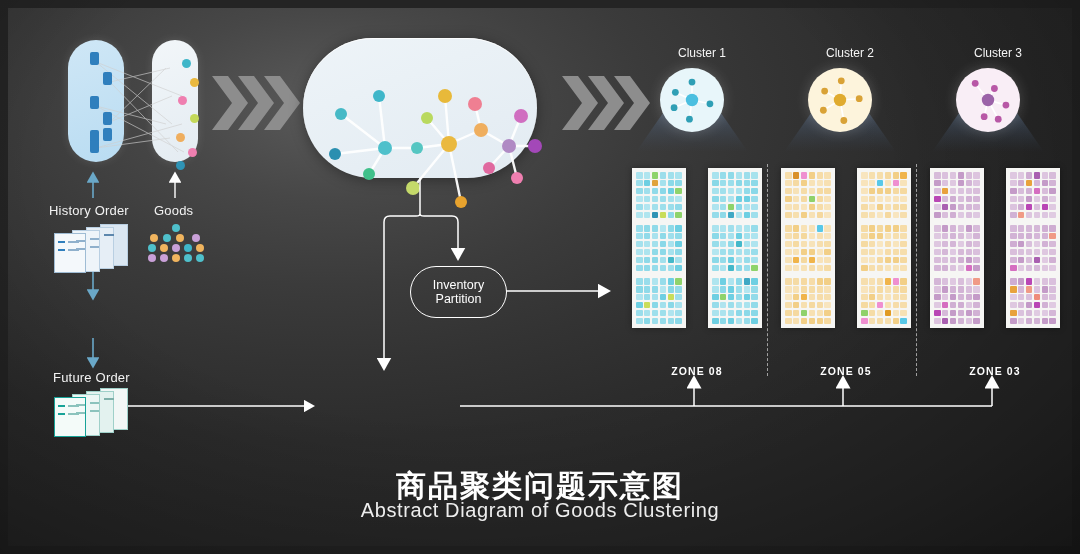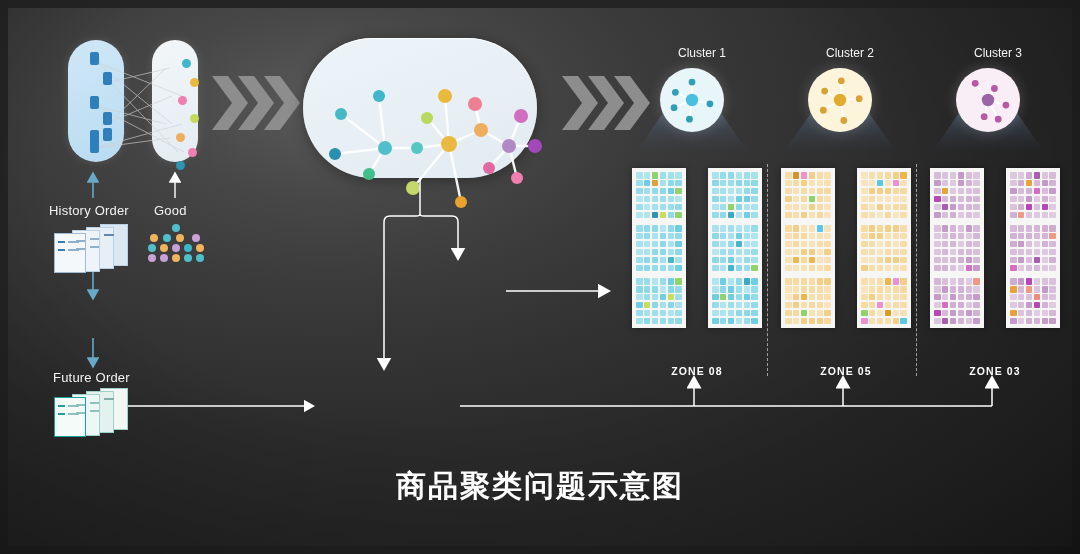--- a/index.html
+++ b/index.html
@@ -125,21 +125,21 @@
       </marker>
     </defs>
     <line x1="93" y1="198" x2="93" y2="178" stroke="#6aa8c8" stroke-width="1.6" marker-end="url(#arB)"></line>
     <line x1="175" y1="198" x2="175" y2="178" stroke="#e9e9e9" stroke-width="1.6" marker-end="url(#arW)"></line>
     <line x1="93" y1="262" x2="93" y2="294" stroke="#6aa8c8" stroke-width="1.6" marker-end="url(#arB)"></line>
     <line x1="93" y1="338" x2="93" y2="362" stroke="#6aa8c8" stroke-width="1.6" marker-end="url(#arB)"></line>
     <line x1="128" y1="406" x2="308" y2="406" stroke="#ffffff" stroke-width="1.4" marker-end="url(#arW2)"></line>
   </svg>
 
   <span class="lbl big" style="left:49px;top:203px;">History Order</span>
-  <span class="lbl big" style="left:154px;top:203px;">Good</span>
+  <span class="lbl big" style="left:154px;top:203px;">Goods</span>
   <span class="lbl big" style="left:53px;top:370px;">Future Order</span>
 
   <div style="position:absolute;left:52px;top:224px;width:84px;height:46px;">
     <div style="position:absolute;left:48px;top:0;width:26px;height:40px;background:#dbe7f2;border:1px solid #b9cfe2;"></div>
     <div style="position:absolute;left:34px;top:3px;width:26px;height:40px;background:#e6eef6;border:1px solid #b9cfe2;"></div>
     <div style="position:absolute;left:20px;top:6px;width:26px;height:40px;background:#eef4f9;border:1px solid #b9cfe2;"></div>
     <div style="position:absolute;left:2px;top:9px;width:30px;height:38px;background:#f4f8fb;border:1px solid #9fbcd4;"></div>
     <div style="position:absolute;left:6px;top:17px;width:7px;height:2px;background:#2f7fbd;"></div>
     <div style="position:absolute;left:16px;top:17px;width:11px;height:2px;background:#8fb0cc;"></div>
     <div style="position:absolute;left:6px;top:25px;width:7px;height:2px;background:#2f7fbd;"></div>
@@ -263,20 +263,24 @@
     <path d="M420,214 Q420,216 416,216 L390,216 Q384,216 384,222 L384,362" stroke="#ffffff" stroke-width="1.5" fill="none" marker-end="url(#arW3)"></path>
 
     <line x1="506" y1="291" x2="602" y2="291" stroke="#ffffff" stroke-width="1.5" marker-end="url(#arW3)"></line>
 
     <path d="M460,406 L992,406" stroke="#ffffff" stroke-width="1.5" fill="none"></path>
     <line x1="694" y1="406" x2="694" y2="384" stroke="#ffffff" stroke-width="1.5" marker-end="url(#arW3)"></line>
     <line x1="843" y1="406" x2="843" y2="384" stroke="#ffffff" stroke-width="1.5" marker-end="url(#arW3)"></line>
     <line x1="992" y1="406" x2="992" y2="384" stroke="#ffffff" stroke-width="1.5" marker-end="url(#arW3)"></line>
   </svg>
 
+  <div class="pill pill-white" style="left:410px;top:266px;width:95px;height:50px;flex-direction:column;">
+    <span>Inventory</span>
+    <span>Partition</span>
+  </div>
 
 
   <div id="clusters">
       <span class="cluster-lbl" style="left: 670px; top: 46px; width: 64px; text-align: center;">Cluster 1</span>
       <div style="position: absolute; left: 660px; top: 68px; width: 64px; height: 64px; border-radius: 50%; background: rgb(232, 246, 250); box-shadow: rgba(255, 255, 255, 0.18) 0px 0px 14px;">
         <svg width="64" height="64" style="display: block;">
           <line x1="32" y1="32" x2="32" y2="14.08" stroke="#ffffff" stroke-width="1.6"></line>
           <line x1="32" y1="32" x2="15.36" y2="24.32" stroke="#ffffff" stroke-width="1.6"></line>
           <line x1="32" y1="32" x2="14.08" y2="39.68" stroke="#ffffff" stroke-width="1.6"></line>
           <line x1="32" y1="32" x2="29.44" y2="51.2" stroke="#ffffff" stroke-width="1.6"></line>
@@ -1021,13 +1025,14 @@
           <div class="cell" style="background: rgb(196, 155, 200); width: 100%; padding-bottom: 100%;"></div>
           <div class="cell" style="background: rgb(196, 155, 200); width: 100%; padding-bottom: 100%;"></div>
         </div>
       </div>
       <span class="zone-lbl" style="left: 924px; top: 365px; width: 142px; text-align: center;">ZONE 03</span>
     </div>
   <div class="zsep" style="left:767px;top:164px;height:212px;"></div>
   <div class="zsep" style="left:916px;top:164px;height:212px;"></div>
 
   <div class="title-cn" style="left:0;top:466px;width:1080px;text-align:center;">商品聚类问题示意图</div>
+  <div class="title-en" style="left:0;top:499px;width:1080px;text-align:center;">Abstract Diagram of Goods Clustering</div>
 </div>
 
 </body></html>

